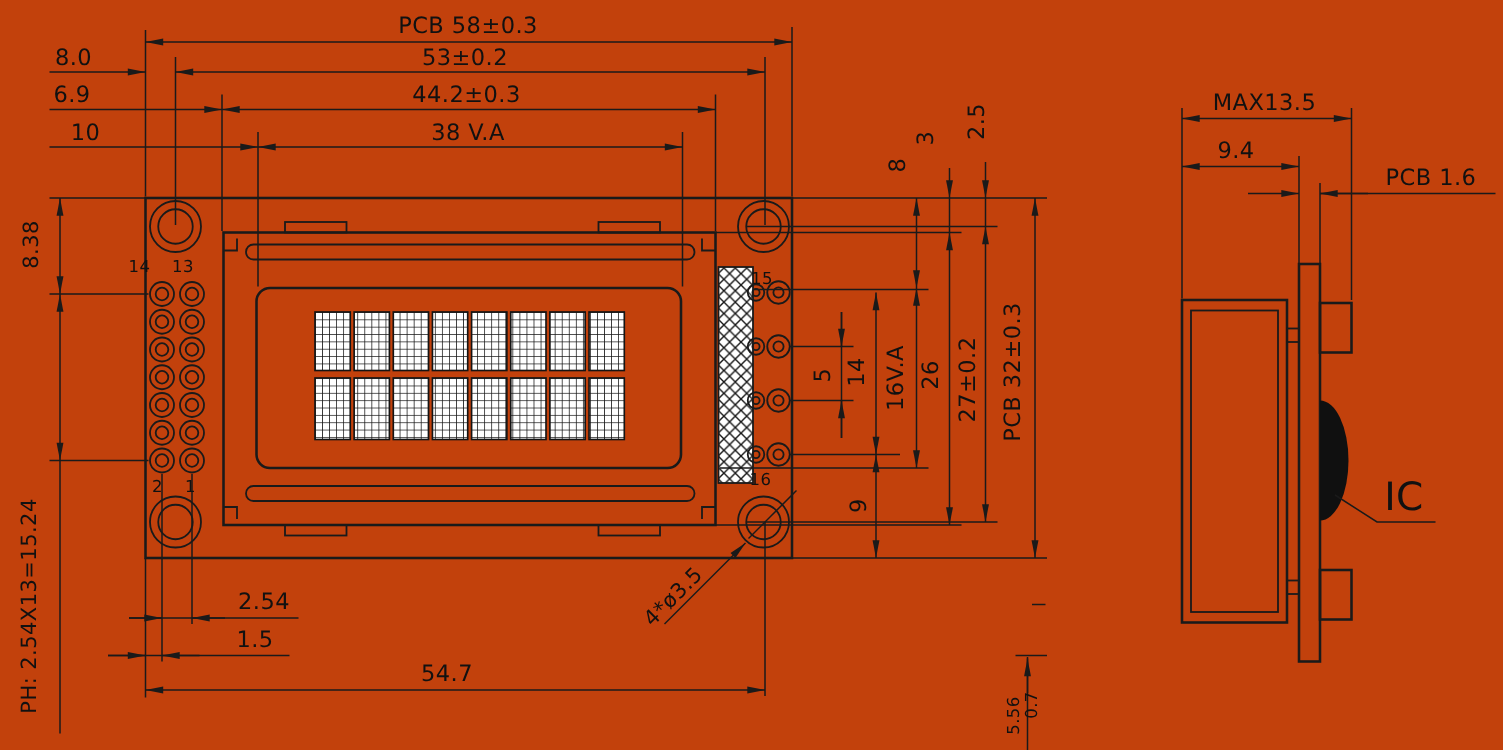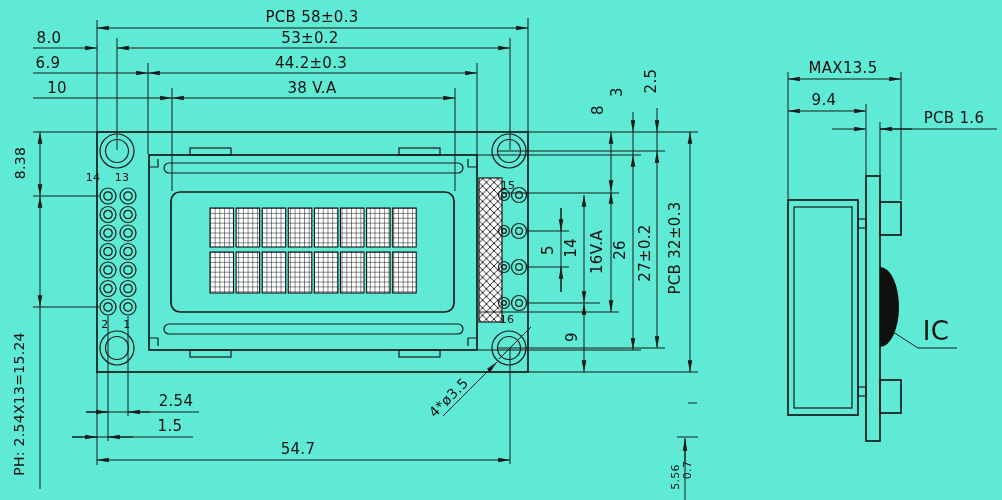--- a/index.html
+++ b/index.html
@@ -1,16 +1,16 @@
 <!DOCTYPE html>
 <html><head>
 <meta charset="utf-8">
 <style>
   html,body{margin:0;padding:0;background:#fff;}
-  .canvas{position:relative;width:1002px;height:500px;background:#5eead4;overflow:hidden;
+  .canvas{position:relative;width:1002px;height:500px;background:#c2410c;overflow:hidden;
           font-family:"DejaVu Sans", sans-serif;}
   svg{display:block;}
   .o  {fill:none;stroke:#1a1a1a;stroke-width:1.7;}
   .o2 {fill:none;stroke:#1a1a1a;stroke-width:1.2;}
   .d  {fill:none;stroke:#1a1a1a;stroke-width:1;}
   text{fill:#111;font-family:"DejaVu Sans", sans-serif;letter-spacing:0.3px;}
   .t15{font-size:15px;}
   .t14{font-size:14px;}
   .t11{font-size:11px;}
   .tIC{font-size:26px;}

